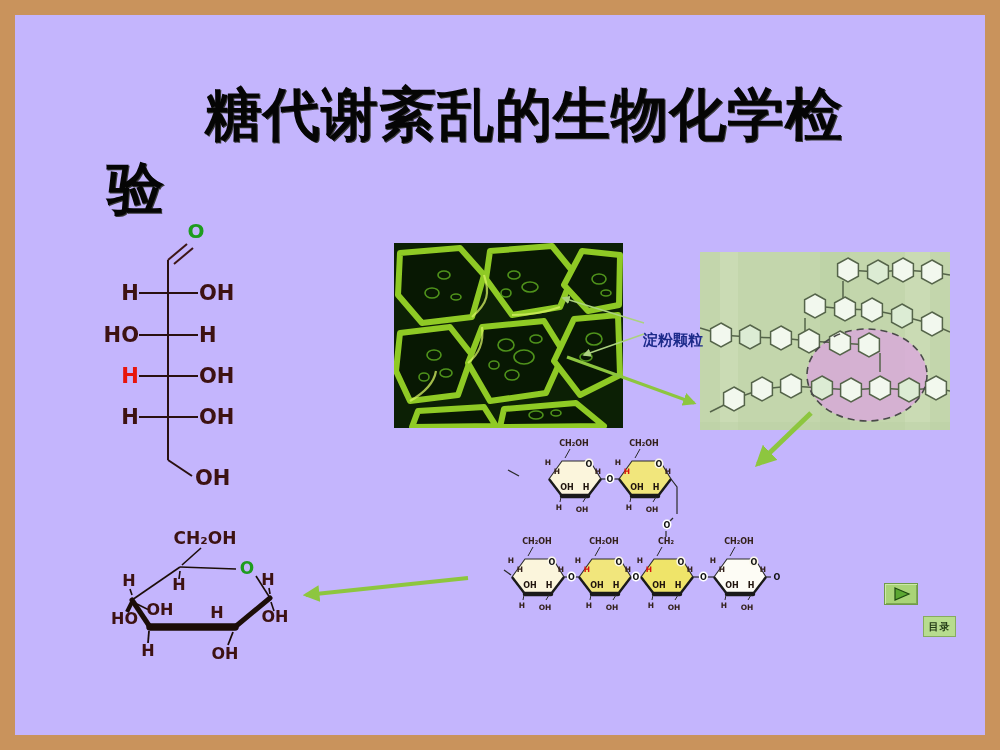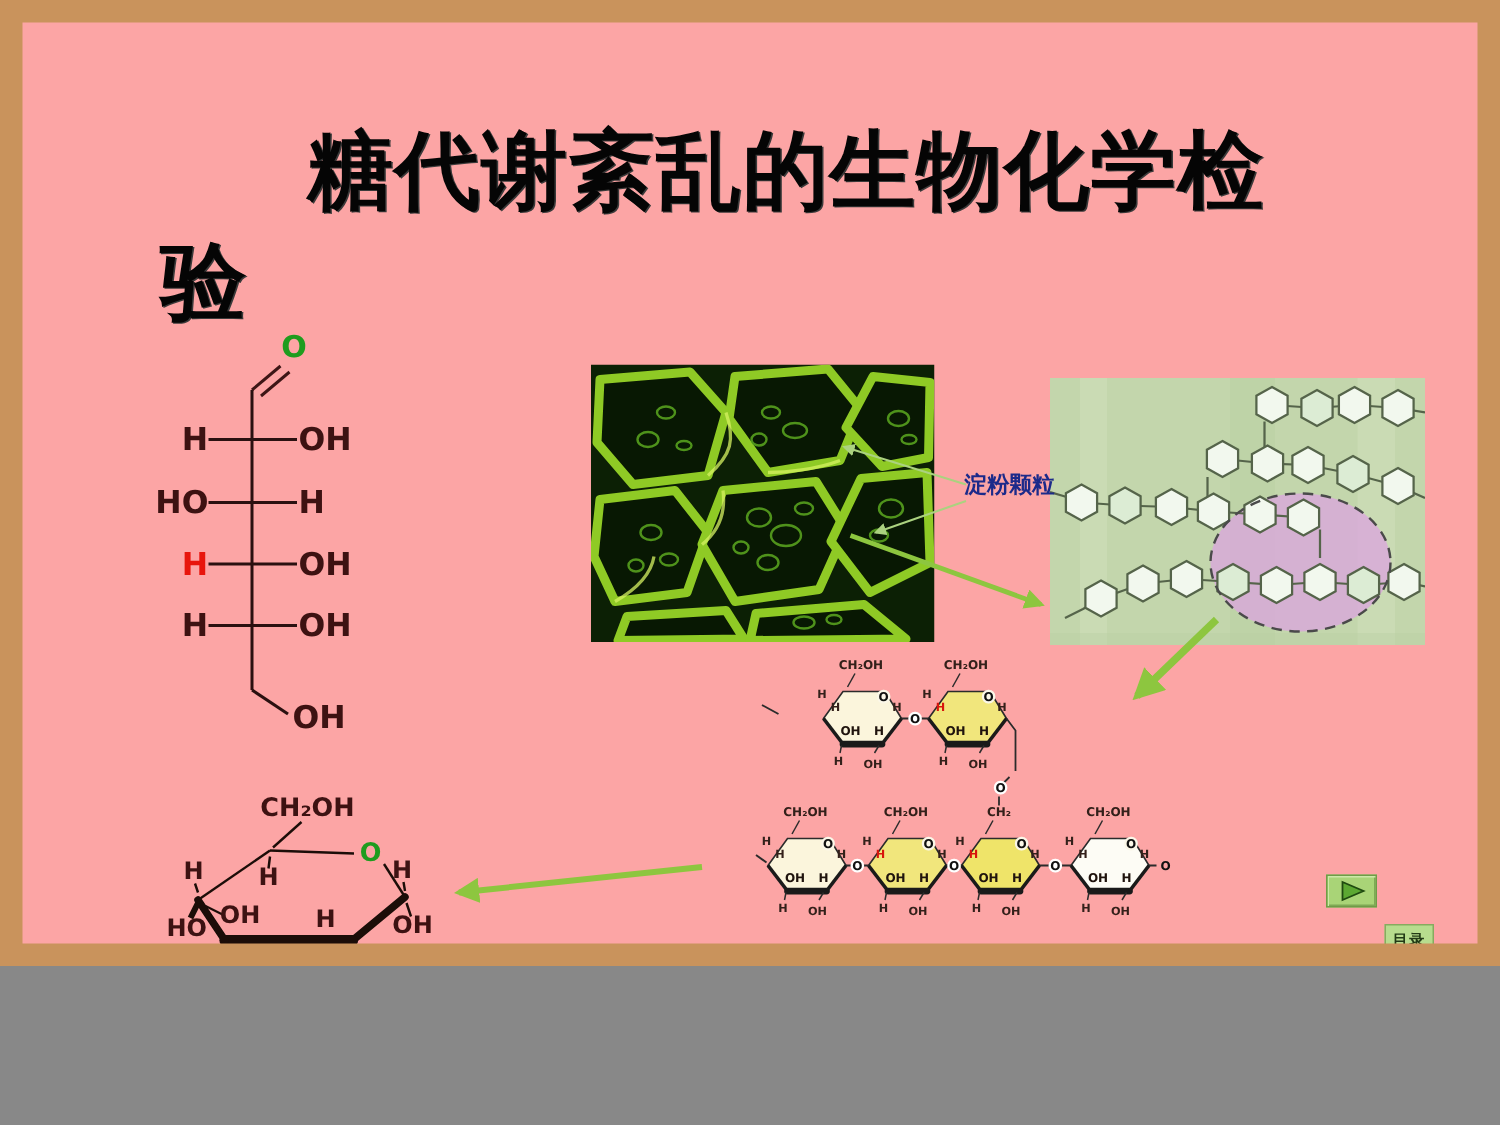--- a/index.html
+++ b/index.html
@@ -1,23 +1,23 @@
 <!DOCTYPE html>
 <html><head>
 <meta charset="utf-8">
 <style>
   html,body{margin:0;padding:0;background:#888;}
-  .slide{position:relative;width:1000px;height:644px;background:#fca5a5;overflow:hidden;
+  .slide{position:relative;width:1000px;height:750px;background:#c4b5fd;overflow:hidden;
          font-family:"Liberation Sans","DejaVu Sans",sans-serif;}
   .frame{position:absolute;inset:0;border:15px solid #c9935c;pointer-events:none;z-index:60;}
   .abs{position:absolute;}
   .title-line{position:absolute;font-weight:900;color:#050505;font-size:57px;line-height:1;
               letter-spacing:1px;white-space:nowrap;
               text-shadow:1px 1px 0 #3a3a3a;}
-  .caption{position:absolute;font-weight:bold;font-size:15px;color:#1c2a8a;z-index:20;white-space:nowrap;}
+  .caption{position:absolute;font-weight:bold;font-size:15px;color:#1c2a8a;z-index:20;white-space:nowrap;margin-top:17px;}
   svg text{font-family:"DejaVu Sans","Liberation Sans",sans-serif;}
   
   .f-lab{font-size:21px;font-weight:bold;fill:#3d1212;}
   .f-red{fill:#e8150c;}
   .f-green{font-size:20px;font-weight:bold;fill:#1e9c1e;}
   .h-lab{font-size:16px;font-weight:bold;fill:#3d1212;}
   .h-big{font-size:17px;font-weight:bold;fill:#3d1212;}
   
   .s-top{font-size:8px;font-weight:bold;fill:#33201a;}
   .s-h{font-size:7.5px;font-weight:bold;fill:#33201a;}

